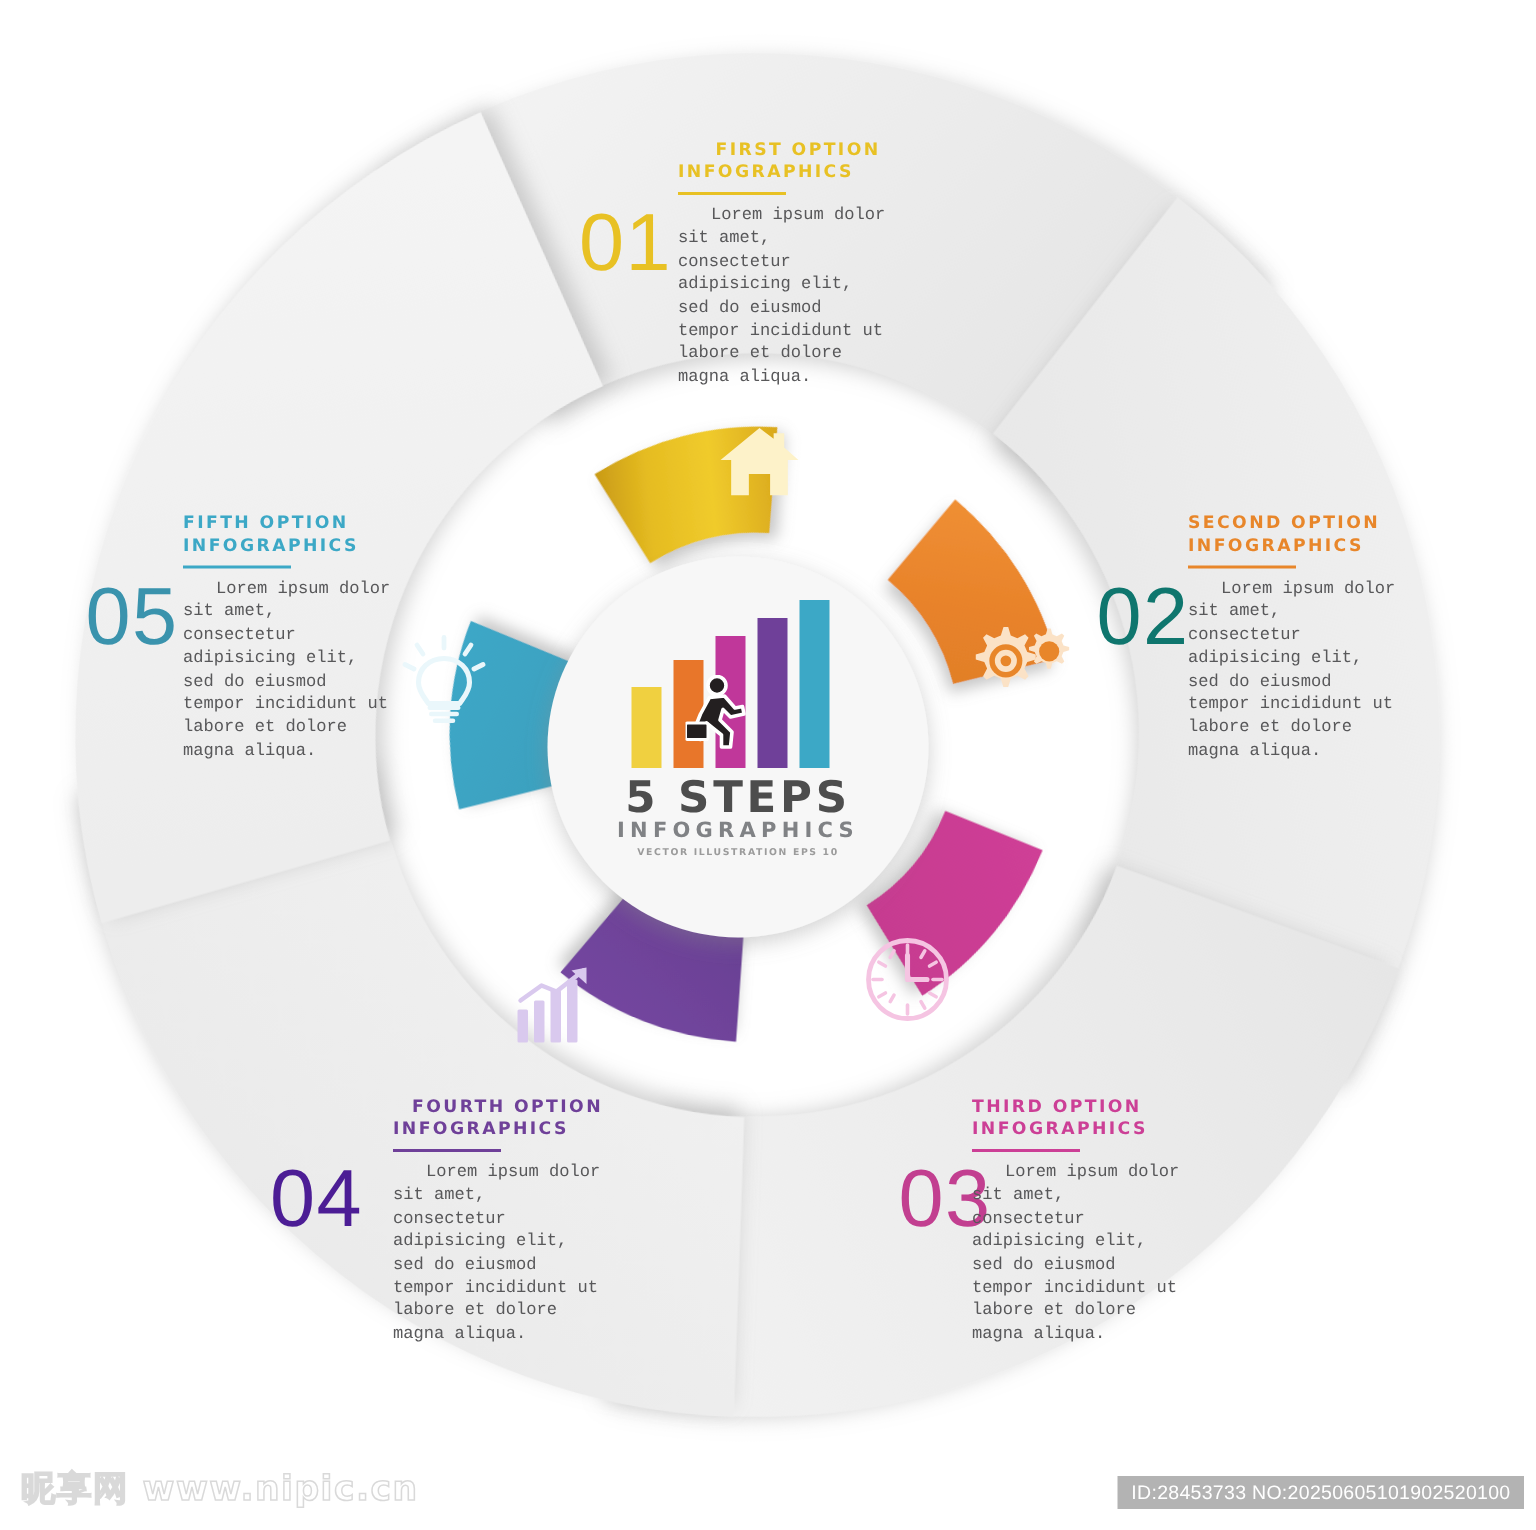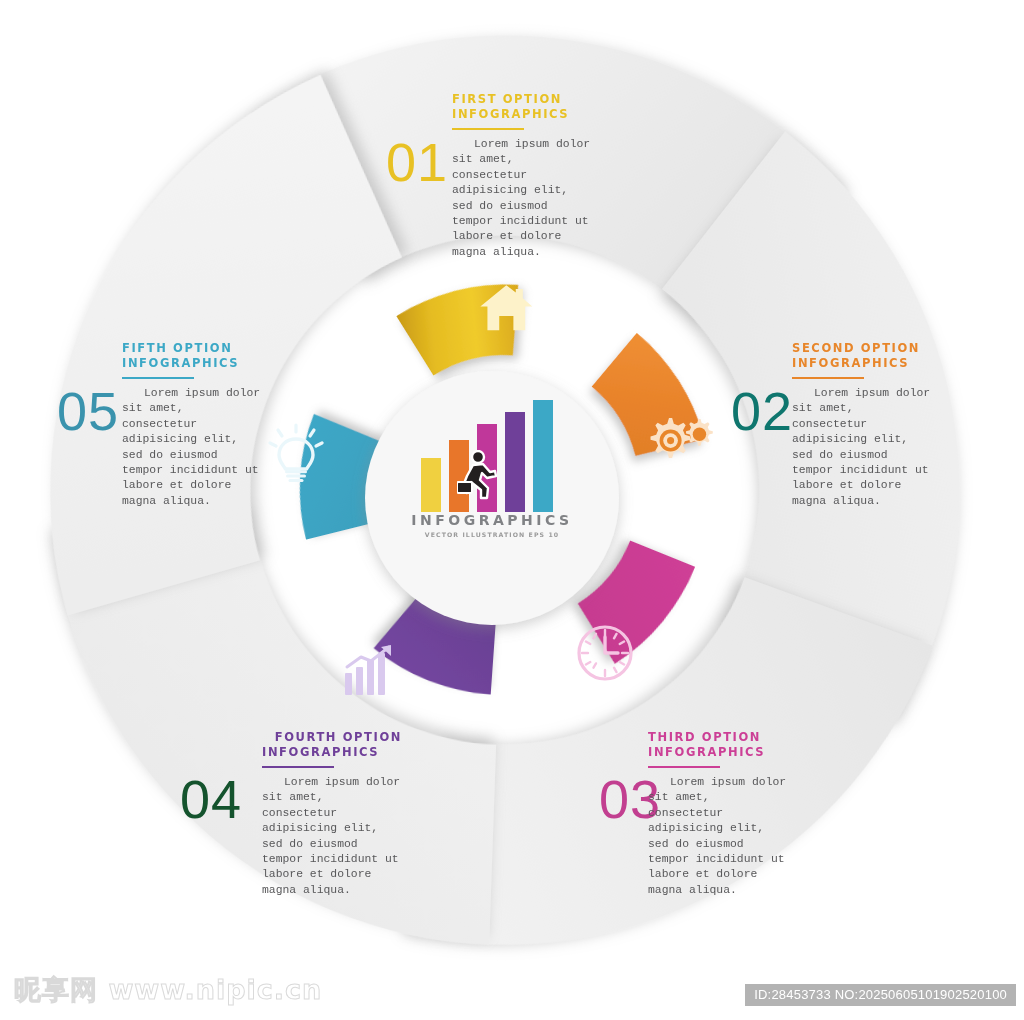--- a/index.html
+++ b/index.html
@@ -136,21 +136,21 @@
     letter-spacing: 1.1px;
     color: #9b9b9b;
     margin-top: 3px;
   }
 
   
   #wm-logo {
     position: absolute;
     left: 14px;
     bottom: 12px;
-    font-size: 27px;
+    font-size: 23px;
     font-weight: bold;
     letter-spacing: 1px;
     color: transparent;
     -webkit-text-stroke: 1px #d8d8d8;
     font-family: "DejaVu Sans", sans-serif;
     white-space: nowrap;
     opacity: .95;
   }
   #wm-id {
     position: absolute;
@@ -365,28 +365,29 @@
       <svg id="runner" viewBox="0 0 46 54">
         <g fill="#231f20" stroke="#ffffff" stroke-width="2.4" stroke-linejoin="round">
           <circle cx="21" cy="7" r="6"></circle>
           <path d="M 16 15 L 26 14 L 33 22 L 38 21 L 39 26 L 30 28 L 25 23 L 23 30 L 31 38 L 30 48 L 24 48 L 24 40 L 14 32 L 10 43 L 4 41 L 10 26 Z"></path>
         </g>
         <g fill="#231f20" stroke="#ffffff" stroke-width="2" stroke-linejoin="round">
           <rect x="0" y="32" width="15" height="11" rx="1.4"></rect>
         </g>
       </svg>
     </div>
+    <div id="center-title">5 STEPS</div>
     <div id="center-sub">INFOGRAPHICS</div>
     <div id="center-sub2">VECTOR ILLUSTRATION EPS 10</div>
   </div>
 
   <div class="opt-num" id="num1" style="color:#e8c124;">01</div>
   <div class="opt-block" id="blk1">
     <div class="opt-head ta-left">
-      <div style="color:#e8c124;">FIRST OPTION</div>
+      <div style="color:#e8c124;margin-left:25px;">FIRST OPTION</div>
       <div style="color:#e8c124;">INFOGRAPHICS</div>
     </div>
     <div class="opt-rule rule-left" style="background:#e8c124;"></div>
     <div class="opt-body">Lorem ipsum dolor sit amet, consectetur adipisicing elit, sed do eiusmod tempor incididunt ut labore et dolore magna aliqua.</div>
   </div>
 
   <div class="opt-num" id="num2" style="color:#0f766e;">02</div>
   <div class="opt-block" id="blk2">
     <div class="opt-head ta-left">
       <div style="color:#e8862a;">SECOND OPTION</div>
@@ -399,21 +400,21 @@
   <div class="opt-num" id="num3" style="color:#c23f90;">03</div>
   <div class="opt-block" id="blk3">
     <div class="opt-head ta-left">
       <div style="color:#cc3f96;">THIRD OPTION</div>
       <div style="color:#cc3f96;">INFOGRAPHICS</div>
     </div>
     <div class="opt-rule rule-left" style="background:#cc3f96;"></div>
     <div class="opt-body">Lorem ipsum dolor sit amet, consectetur adipisicing elit, sed do eiusmod tempor incididunt ut labore et dolore magna aliqua.</div>
   </div>
 
-  <div class="opt-num" id="num4" style="color:#14532d;text-align:center;">04</div>
+  <div class="opt-num" id="num4" style="color:#4c1d95;text-align:center;">04</div>
   <div class="opt-block" id="blk4">
     <div class="opt-head ta-left">
       <div style="color:#6f4099;text-align:right;">FOURTH OPTION</div>
       <div style="color:#6f4099;">INFOGRAPHICS</div>
     </div>
     <div class="opt-rule rule-left" style="background:#6f4099;"></div>
     <div class="opt-body">Lorem ipsum dolor sit amet, consectetur adipisicing elit, sed do eiusmod tempor incididunt ut labore et dolore magna aliqua.</div>
   </div>
 
   <div class="opt-num" id="num5" style="color:#3a93ad;">05</div>

